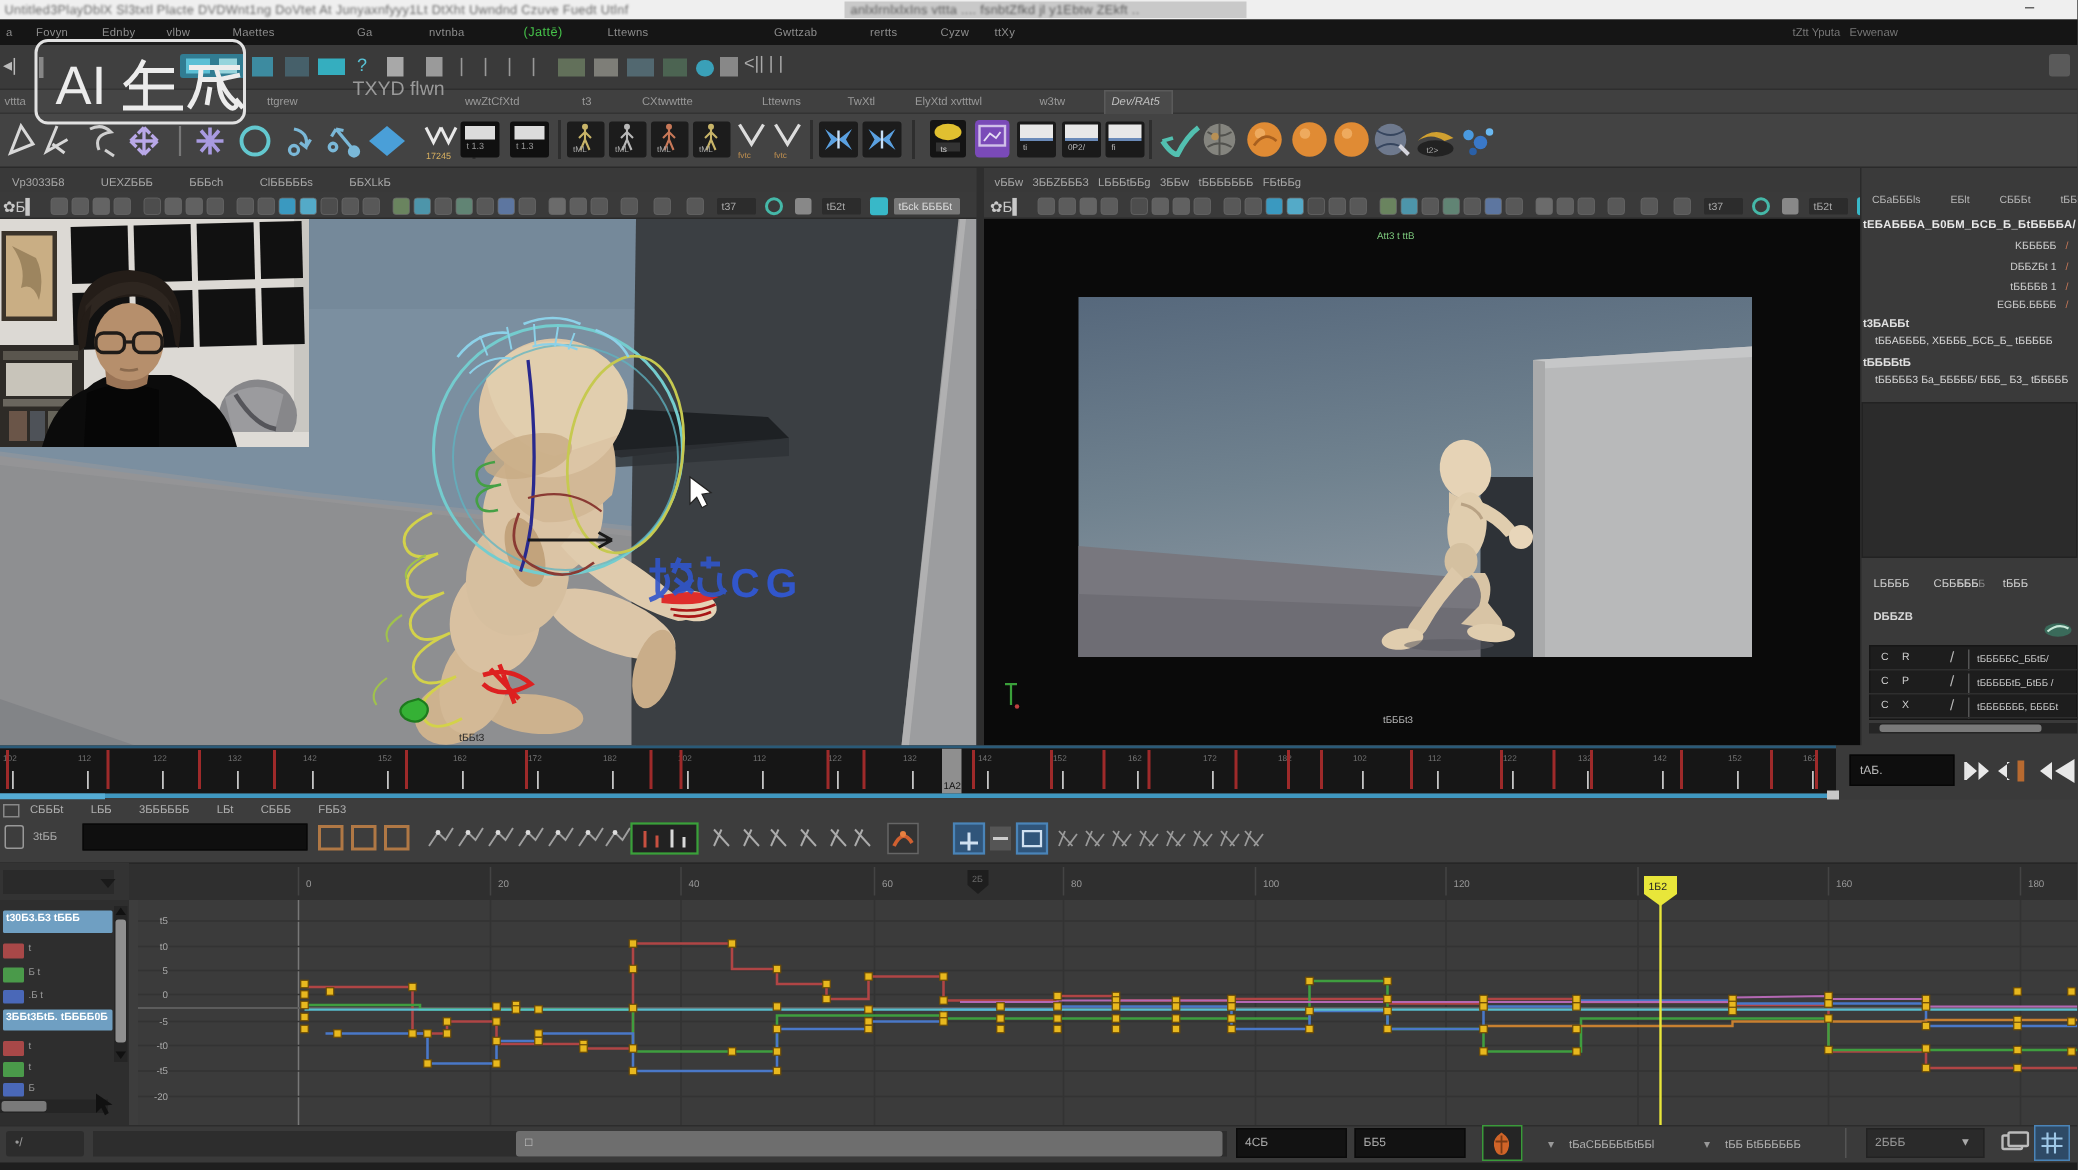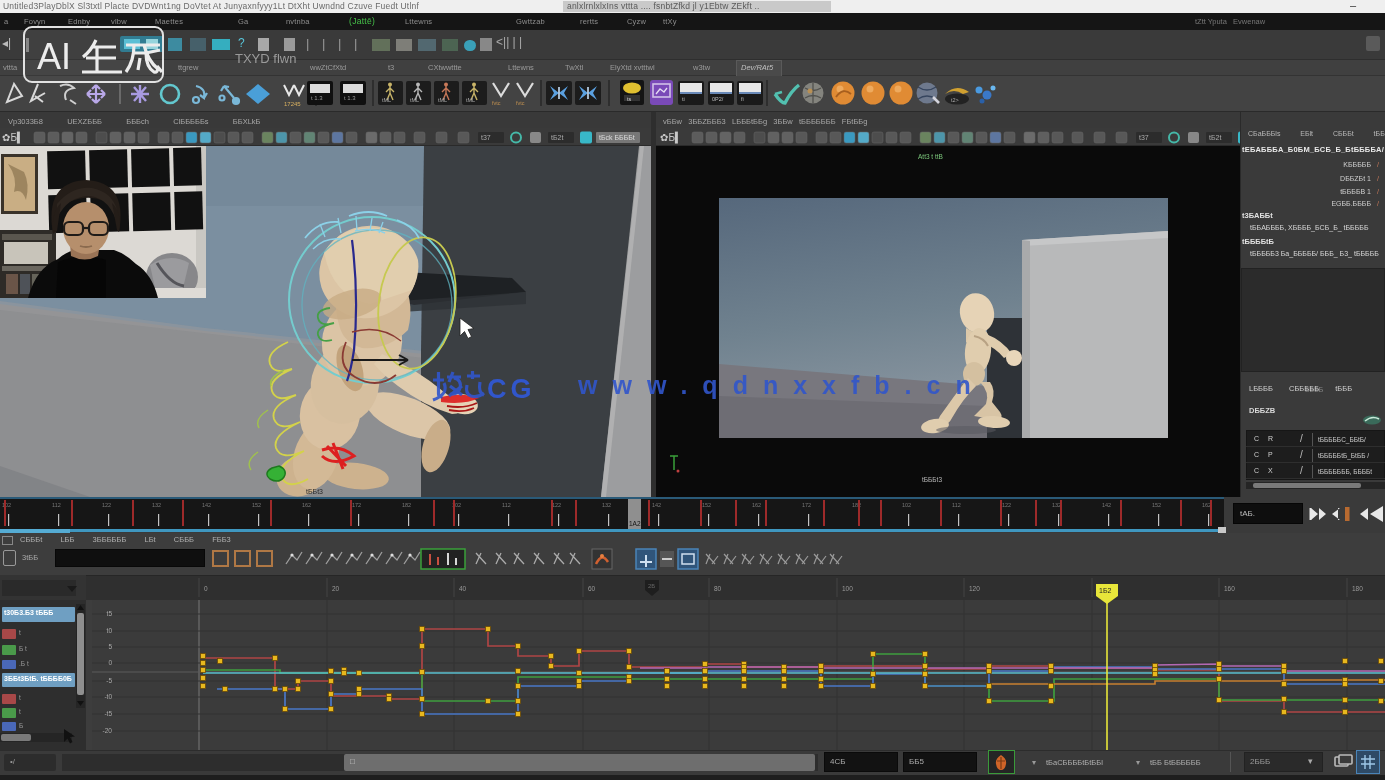--- a/index.html
+++ b/index.html
@@ -853,21 +853,20 @@
       <path d="M2 6 h14 M2 11 h14 M6 2 v14 M11 2 v14" stroke="#9ec8e8" stroke-width="1.4"></path>
     </svg>
 <svg class="a" style="left:430px;top:369px" width="150" height="36" viewBox="0 0 150 36">
 <g stroke="#3156cb" stroke-width="3.2" fill="none" opacity="0.9">
 <path d="M3 11 h11 M8.5 3 v22 q0 3 4 3 M14 14 q5 11 -11 17"></path>
 <path d="M17 8 h14 M23 3 l-4 10 M24 9 q8 2 6 10 q-2 7 -10 6 M20 17 l12 9 M32 17 l-13 10"></path>
 <path d="M37 7 h13 M42.5 2 v8 M37 16 q-2 9 4 11 q7 2 13 -3 M50 13 q-2 11 4 13"></path>
 </g>
 <text x="57" y="29" font-size="27" font-weight="bold" fill="#3156cb" font-family="Liberation Sans" letter-spacing="4">CG</text>
 </svg>
-<div class="tx" style="left:578px;top:371px;font-size:25px;font-weight:bold;color:#3156cb;letter-spacing:15px;opacity:0.9">www.qdnxxfb.cn</div>
 <div class="a" style="left:23px;top:26px;width:141px;height:57px;border:2.5px solid #e2e2e2;border-radius:9px;background:rgba(120,120,120,0.10)"></div>
 <div class="tx" style="left:37px;top:36px;font-size:36px;color:#ececec;font-weight:normal">AI</div>
 <svg class="a" style="left:80px;top:36px" width="84" height="42" viewBox="0 0 84 42">
 <g stroke="#ececec" stroke-width="3.2" fill="none">
 <path d="M16 4 q-5 11 -13 17 M12 11 h24 M17 11 v25 M6 22 h30 M2 36 h40"></path>
 <path d="M46 9 h34 M54 9 q0 16 -8 27 M54 17 h12 M66 17 q0 14 8 19 q4 1 4 -5 M64 9 q4 16 14 24 M77 30 l5 6 M60 22 l-2 12 M66 17 l14 -3"></path>
 </g>
     </svg>
 </div>
 </body></html>

